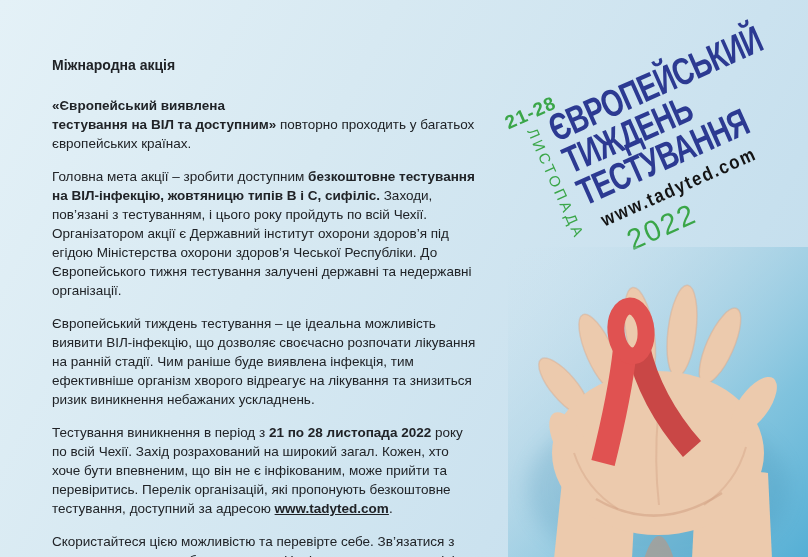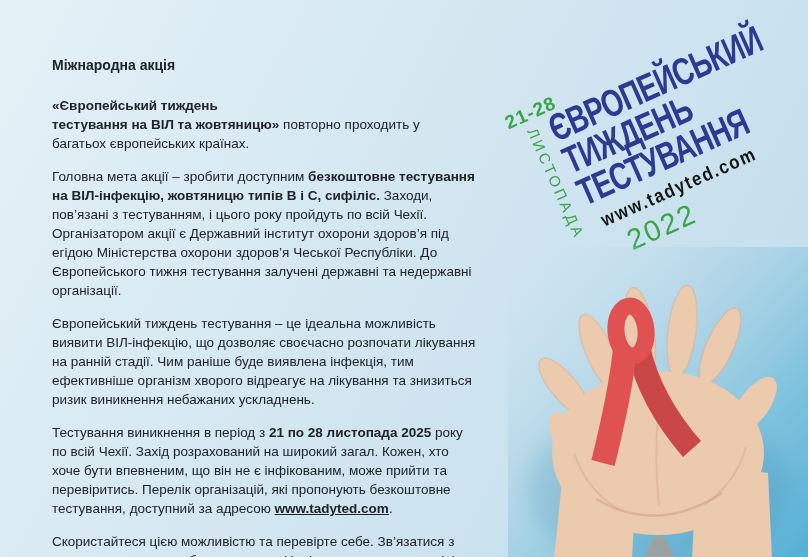--- a/index.html
+++ b/index.html
@@ -51,27 +51,27 @@
   .photo { position:absolute; right:0; bottom:0; width:300px; height:310px; display:block; }
 </style>
 </head>
 <body>
 
 <div class="poster">
 
   <div class="text-col">
     <p class="heading">Міжнародна акція</p>
 
-    <p><span class="b">«Європейський тиждень</span><br><span class="b">тестування на ВІЛ та жовтяницю»</span><span> повторно проходить у багатьох європейських країнах.</span></p>
+    <p><span class="b">«Європейський виявлена</span><br><span class="b">тестування на ВІЛ та доступним»</span><span> повторно проходить у багатьох європейських країнах.</span></p>
 
     <p><span>Головна мета акції – зробити доступним </span><span class="b">безкоштовне тестування на ВІЛ-інфекцію, жовтяницю типів B і C, сифіліс.</span><span> Заходи, пов’язані з тестуванням, і цього року пройдуть по всій Чехії. Організатором акції є Державний інститут охорони здоров’я під егідою Міністерства охорони здоров’я Чеської Республіки. До Європейського тижня тестування залучені державні та недержавні організації.</span></p>
 
     <p>Європейський тиждень тестування – це ідеальна можливість виявити ВІЛ-інфекцію, що дозволяє своєчасно розпочати лікування на ранній стадії. Чим раніше буде виявлена інфекція, тим ефективніше організм хворого відреагує на лікування та знизиться ризик виникнення небажаних ускладнень.</p>
 
-    <p><span>Тестування виникнення в період з </span><span class="b">21 по 28 листопада 2025</span><span> року по всій Чехії. Захід розрахований на широкий загал. Кожен, хто хоче бути впевненим, що він не є інфікованим, може прийти та перевіритись. Перелік організацій, які пропонують безкоштовне тестування, доступний за адресою </span><span class="link">www.tadyted.com</span><span>.</span></p>
+    <p><span>Тестування виникнення в період з </span><span class="b">21 по 28 листопада 2022</span><span> року по всій Чехії. Захід розрахований на широкий загал. Кожен, хто хоче бути впевненим, що він не є інфікованим, може прийти та перевіритись. Перелік організацій, які пропонують безкоштовне тестування, доступний за адресою </span><span class="link">www.tadyted.com</span><span>.</span></p>
 
     <p><span>Скористайтеся цією можливістю та перевірте себе. Зв’язатися з нами можна також за безкоштовною Національною гарячою лінією </span></p>
   </div>
 
   <div class="logo">
     <div class="logo-left">
       <div class="logo-dates">21-28</div>
       <div class="logo-month">ЛИСТОПАДА</div>
     </div>
     <div class="logo-main">

